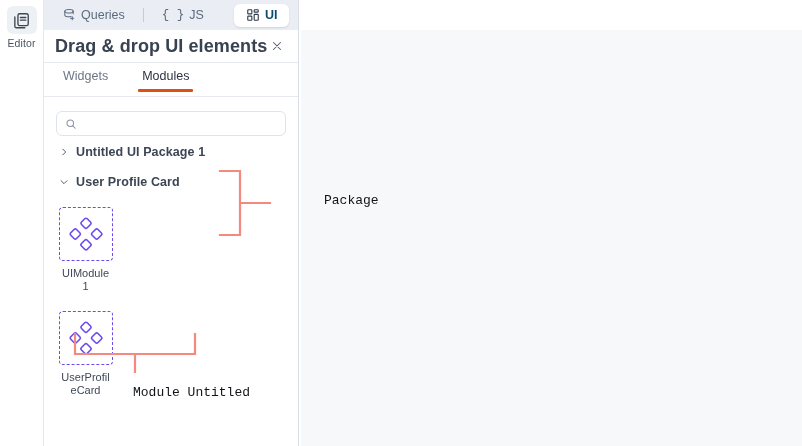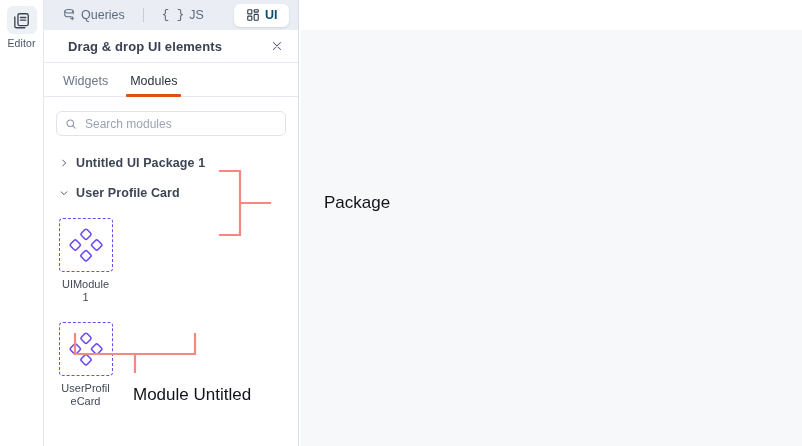--- a/index.html
+++ b/index.html
@@ -117,46 +117,45 @@
     height: 33px;
     flex: 0 0 33px;
     display: flex;
     align-items: center;
     justify-content: space-between;
     padding: 0 12px 0 11px;
     box-sizing: border-box;
     border-bottom: 1px solid #e6eaf0;
   }
   .panel-title {
-    font-size: 13px;
+    font-size: 18px;
     font-weight: bold;
     color: #384251;
     letter-spacing: .1px;
-    margin-left: 13px;
   }
   .close-btn {
     width: 18px;
     height: 18px;
     display: flex;
     align-items: center;
     justify-content: center;
     cursor: pointer;
     color: #5a6676;
   }
 
   
   .subtabs {
     height: 34px;
     flex: 0 0 34px;
     display: flex;
-    align-items: flex-end;
+    align-items: center;
     padding-left: 10px;
     box-sizing: border-box;
     border-bottom: 1px solid #e6eaf0;
-    gap: 4px;
+    gap: 16px;
   }
   .subtab {
     font-size: 12.5px;
     color: #6b7685;
     padding: 0 9px 8px 9px;
     cursor: pointer;
     position: relative;
     white-space: nowrap;
   }
   .subtab.active {
@@ -198,21 +197,21 @@
     outline: none;
     flex: 1;
     font-size: 12px;
     color: #2b3442;
     font-family: "Liberation Sans", sans-serif;
     background: transparent;
   }
   .search-box input::placeholder { color: #9aa4b2; }
 
   
-  .tree { margin-top: 12px; }
+  .tree { margin-top: 1px; }
   .tree-row {
     display: flex;
     align-items: center;
     gap: 7px;
     height: 30px;
     cursor: pointer;
     padding-left: 2px;
   }
   .tree-label {
     font-size: 12.5px;
@@ -263,24 +262,24 @@
     color: #3f4956;
     text-align: center;
     word-break: break-all;
     width: 52px;
   }
 
   
   .anno { position: absolute; pointer-events: none; }
   .anno-text {
     position: absolute;
-    font-size: 17px;
+    font-size: 13px;
     color: #111418;
     white-space: nowrap;
-    font-family: Liberation Sans, sans-serif;
+    font-family: Liberation Mono, monospace;
     padding-left: 47px;
   }
 
   
   .canvas-col {
     flex: 1 1 auto;
     background: #ffffff;
     position: relative;
   }
   .canvas-surface {
@@ -373,21 +372,20 @@
 
     <div class="panel-body">
 
       <div class="search-box">
         <span style="display:flex;">
           <svg width="12" height="12" viewBox="0 0 24 24" fill="none" stroke="#8b95a3" stroke-width="2.1" stroke-linecap="round">
             <circle cx="10.5" cy="10.5" r="6.6"></circle>
             <path d="M15.6 15.6L20.5 20.5"></path>
           </svg>
         </span>
-        <input type="text" placeholder="Search modules" style="">
       </div>
 
       <div class="tree">
 
         <div class="tree-row">
           <span class="chev">
             <svg width="10" height="10" viewBox="0 0 24 24" fill="none" stroke="#4b5563" stroke-width="2.3" stroke-linecap="round" stroke-linejoin="round">
               <path d="M9 5l7 7-7 7"></path>
             </svg>
           </span>

